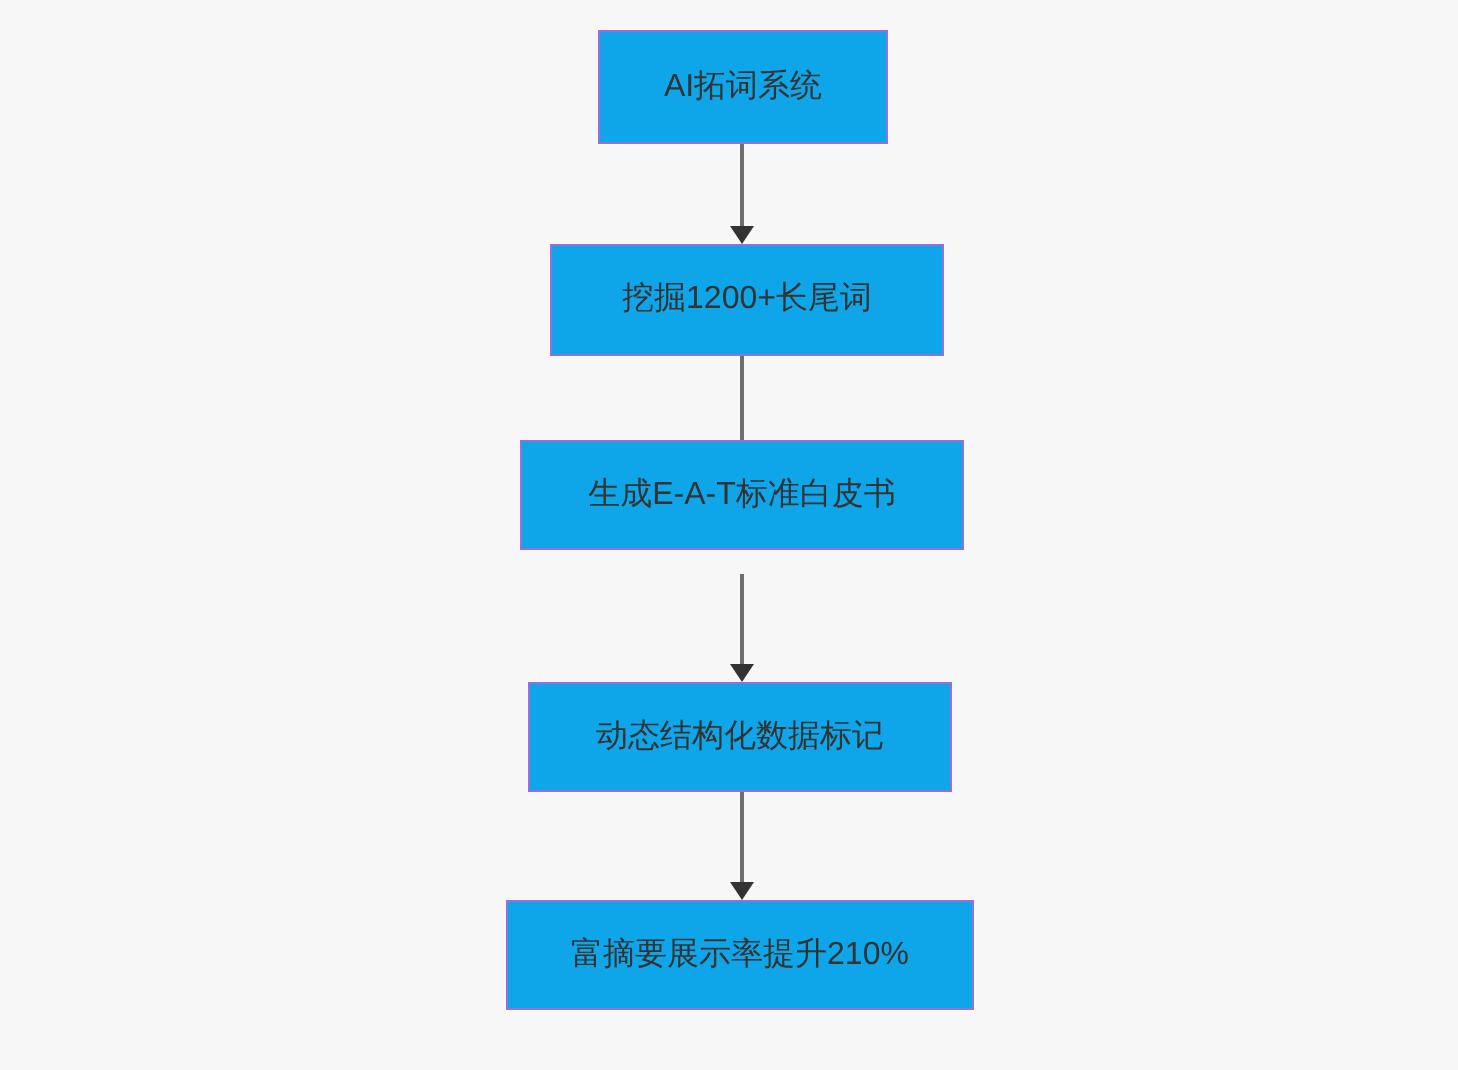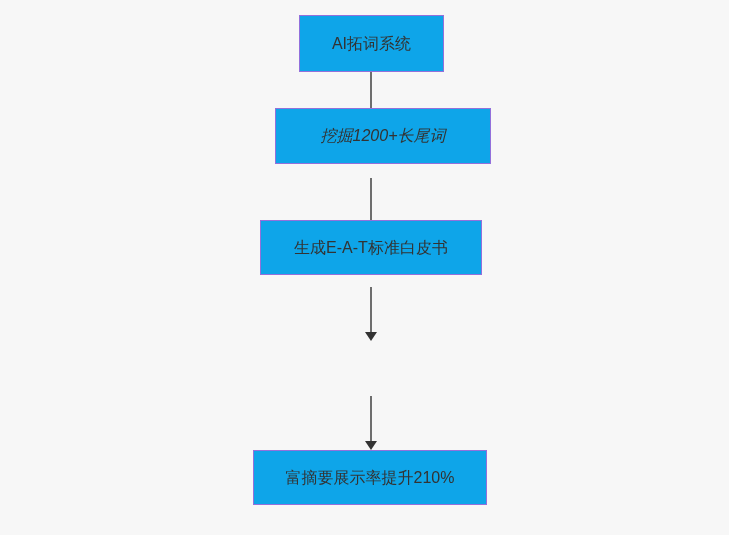--- a/index.html
+++ b/index.html
@@ -26,21 +26,21 @@
     color: #333333;
     font-size: 16px;
     line-height: 1.2;
     display: flex;
     align-items: center;
     justify-content: center;
     text-align: center;
     white-space: nowrap;
   }
   .n1 { left: 299px; top: 15px;  width: 145px; height: 57px; }
-  .n2 { left: 275px; top: 108px; width: 216px; height: 56px; font-style: italic; }
+  .n2 { left: 275px; top: 122px; width: 197px; height: 56px; }
   .n3 { left: 260px; top: 220px; width: 222px; height: 55px; }
   .n4 { left: 264px; top: 341px; width: 212px; height: 55px; }
   .n5 { left: 253px; top: 450px; width: 234px; height: 55px; }
 
   .edge {
     position: absolute;
     left: 364px;          
     width: 13px;
     display: flex;
     flex-direction: column;
@@ -90,20 +90,23 @@
 
   <div class="node n3">
     <span>生成E-A-T标准白皮书</span>
   </div>
 
   <div class="edge e3">
     <div class="shaft"></div>
     <div class="head"></div>
   </div>
 
+  <div class="node n4">
+    <span>动态结构化数据标记</span>
+  </div>
 
   <div class="edge e4">
     <div class="shaft"></div>
     <div class="head"></div>
   </div>
 
   <div class="node n5">
     <span>富摘要展示率提升210%</span>
   </div>
 

